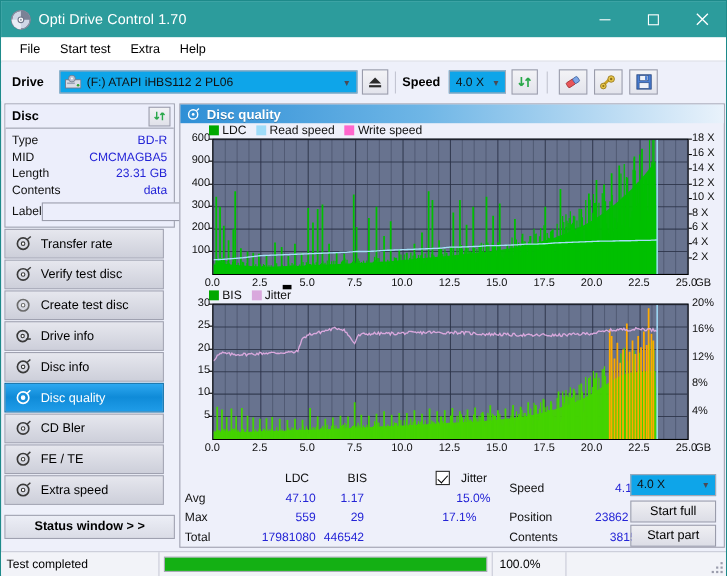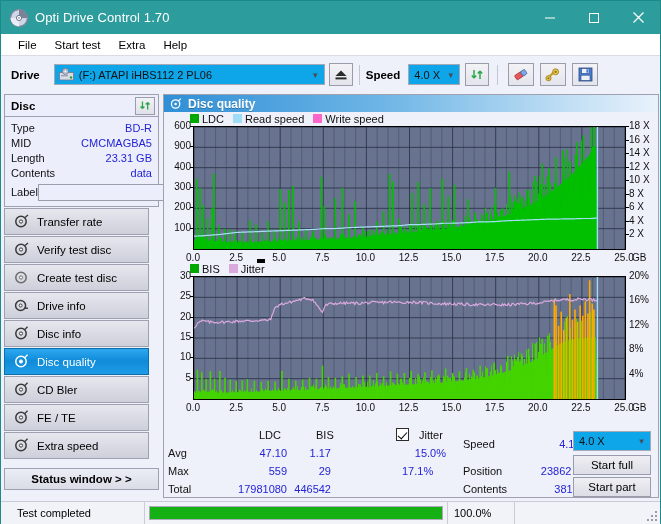--- a/index.html
+++ b/index.html
@@ -1632,21 +1632,21 @@
       <div class="combo" style="position:absolute;left:409px;top:6px;width:78px;height:20px;">
         <span class="cb-text">4.0 X</span>
         <span class="cb-arrow">▾</span>
       </div>
       <div class="gbtn" style="left:409px;top:30px;width:78px;height:20px;">Start full</div>
       <div class="gbtn" style="left:409px;top:52px;width:78px;height:20px;">Start part</div>
     </div>
   </div>
 
   <div id="statusbar">
-    <div class="cell" style="width:143px;padding-left:16px;">Test completed</div>
+    <div class="cell" style="width:143px;padding-left:5px;">Test completed</div>
     <div class="vdiv"></div>
     <div class="cell" style="width:302px;padding:0 4px;">
       <div class="pbar" style="width:294px;">
         <i id="progfill" style="width: 100%;"></i>
       </div>
     </div>
     <div class="vdiv"></div>
     <div class="cell" style="width:66px;padding-left:6px;">100.0%</div>
     <div class="vdiv"></div>
     <div class="grip">

